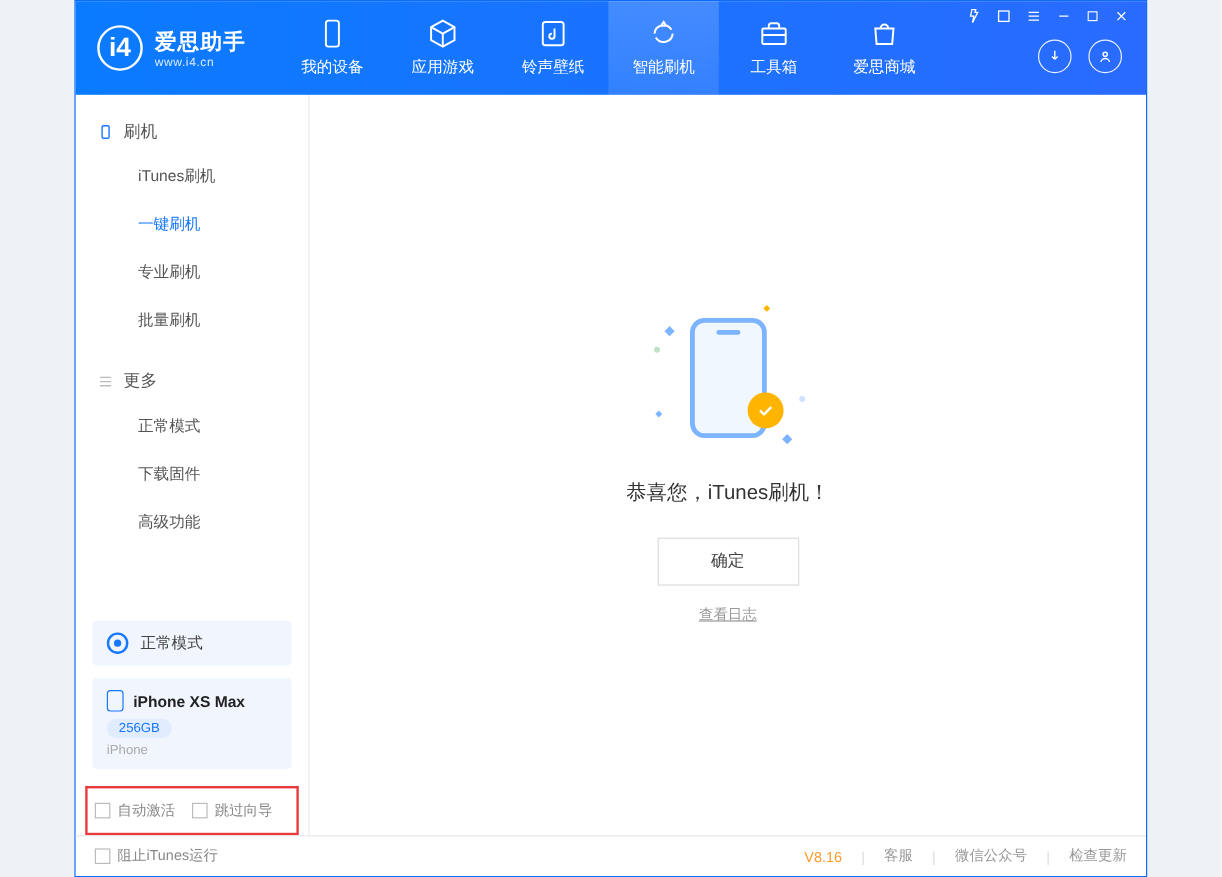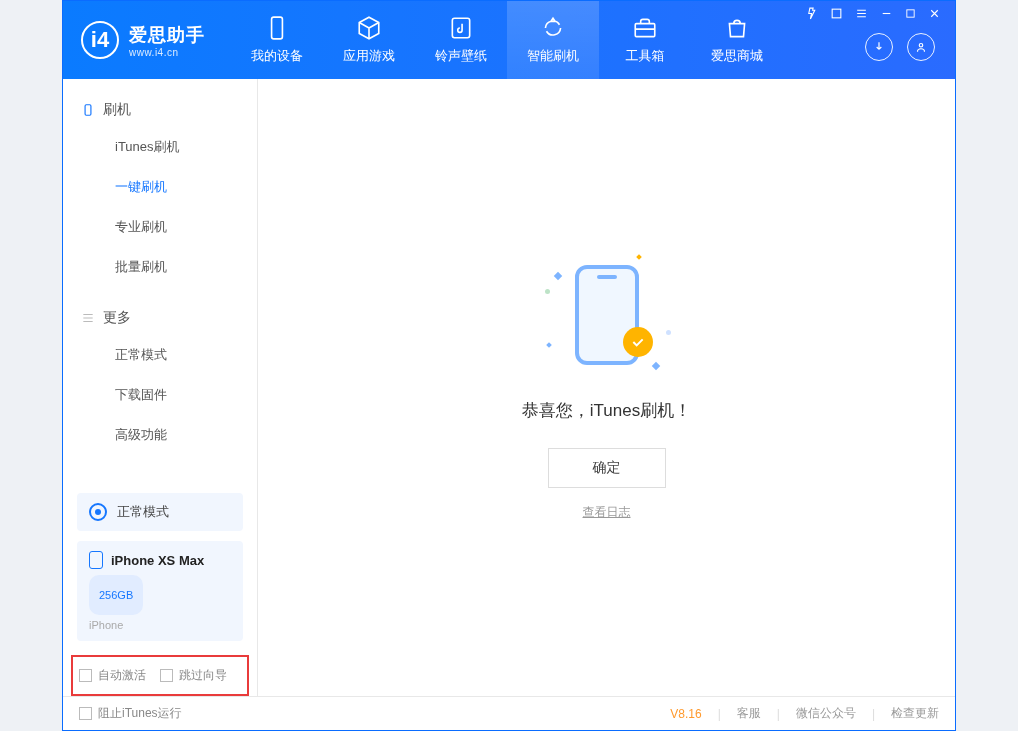--- a/index.html
+++ b/index.html
@@ -29,21 +29,21 @@
   .side-head .hicon { width:14px; height:14px; display:inline-flex; }
   .side-item { padding: 11px 10px 11px 52px; font-size: 13px; color: #555; cursor: pointer; }
   .side-item.active { color: #1677ff; }
   .device-panel { padding: 12px 14px 8px; }
   .mode-card { background: #f1f6fe; border-radius: 4px; padding: 10px 12px; display: flex; align-items: center; gap: 10px; font-size: 13px; color:#444; margin-bottom: 10px; }
   .mode-card .micon { width: 18px; height: 18px; border: 2px solid #1677ff; border-radius: 50%; position: relative; }
   .mode-card .micon::after { content:''; position:absolute; width:6px; height:6px; background:#1677ff; border-radius:50%; top:4px; left:4px; }
   .dev-card { background: #f1f6fe; border-radius: 4px; padding: 10px 12px; }
   .dev-card .row1 { display:flex; align-items:center; gap:8px; font-size:13px; color:#222; font-weight:600; }
   .dev-card .dicon { width:14px; height:18px; border:1.5px solid #1677ff; border-radius:3px; display:inline-block;}
-  .dev-card .storage { display:inline-block; margin-top:6px; background:#e1ecff; color:#1677ff; font-size:11px; border-radius:10px; padding:14px 10px; }
+  .dev-card .storage { display:inline-block; margin-top:6px; background:#e1ecff; color:#1677ff; font-size:11px; border-radius:10px; padding:2px 10px; }
   .dev-card .type { font-size:11px; color:#aaa; margin-top:4px; }
   .opt-row { border: 2px solid #e93b3b; margin: 6px 8px 0 8px; padding: 10px 6px; display:flex; align-items:flex-end; gap:14px; }
   .chk { display:flex; align-items:center; gap:6px; font-size:12px; color:#888; cursor:pointer;}
   .chk .box { width:13px; height:13px; border:1px solid #bbb; display:inline-block;}
   .main { flex: 1; display: flex; flex-direction: column; align-items: center; justify-content: center; position:relative; }
   .phone-illus { position:relative; width:120px; height:120px; margin-bottom:24px; display:flex; align-items:center; justify-content:center;}
   .phone-body { width:64px; height:100px; border:4px solid #7db4ff; border-radius:12px; background:#f0f7ff; position:relative;}
   .phone-body::before { content:''; position:absolute; top:6px; left:50%; transform:translateX(-50%); width:20px; height:4px; background:#7db4ff; border-radius:3px;}
   .check-badge { position:absolute; right:14px; bottom:18px; width:30px; height:30px; background:#ffb400; border-radius:50%; display:flex; align-items:center; justify-content:center;}
   .check-badge svg { width:16px; height:16px; }

